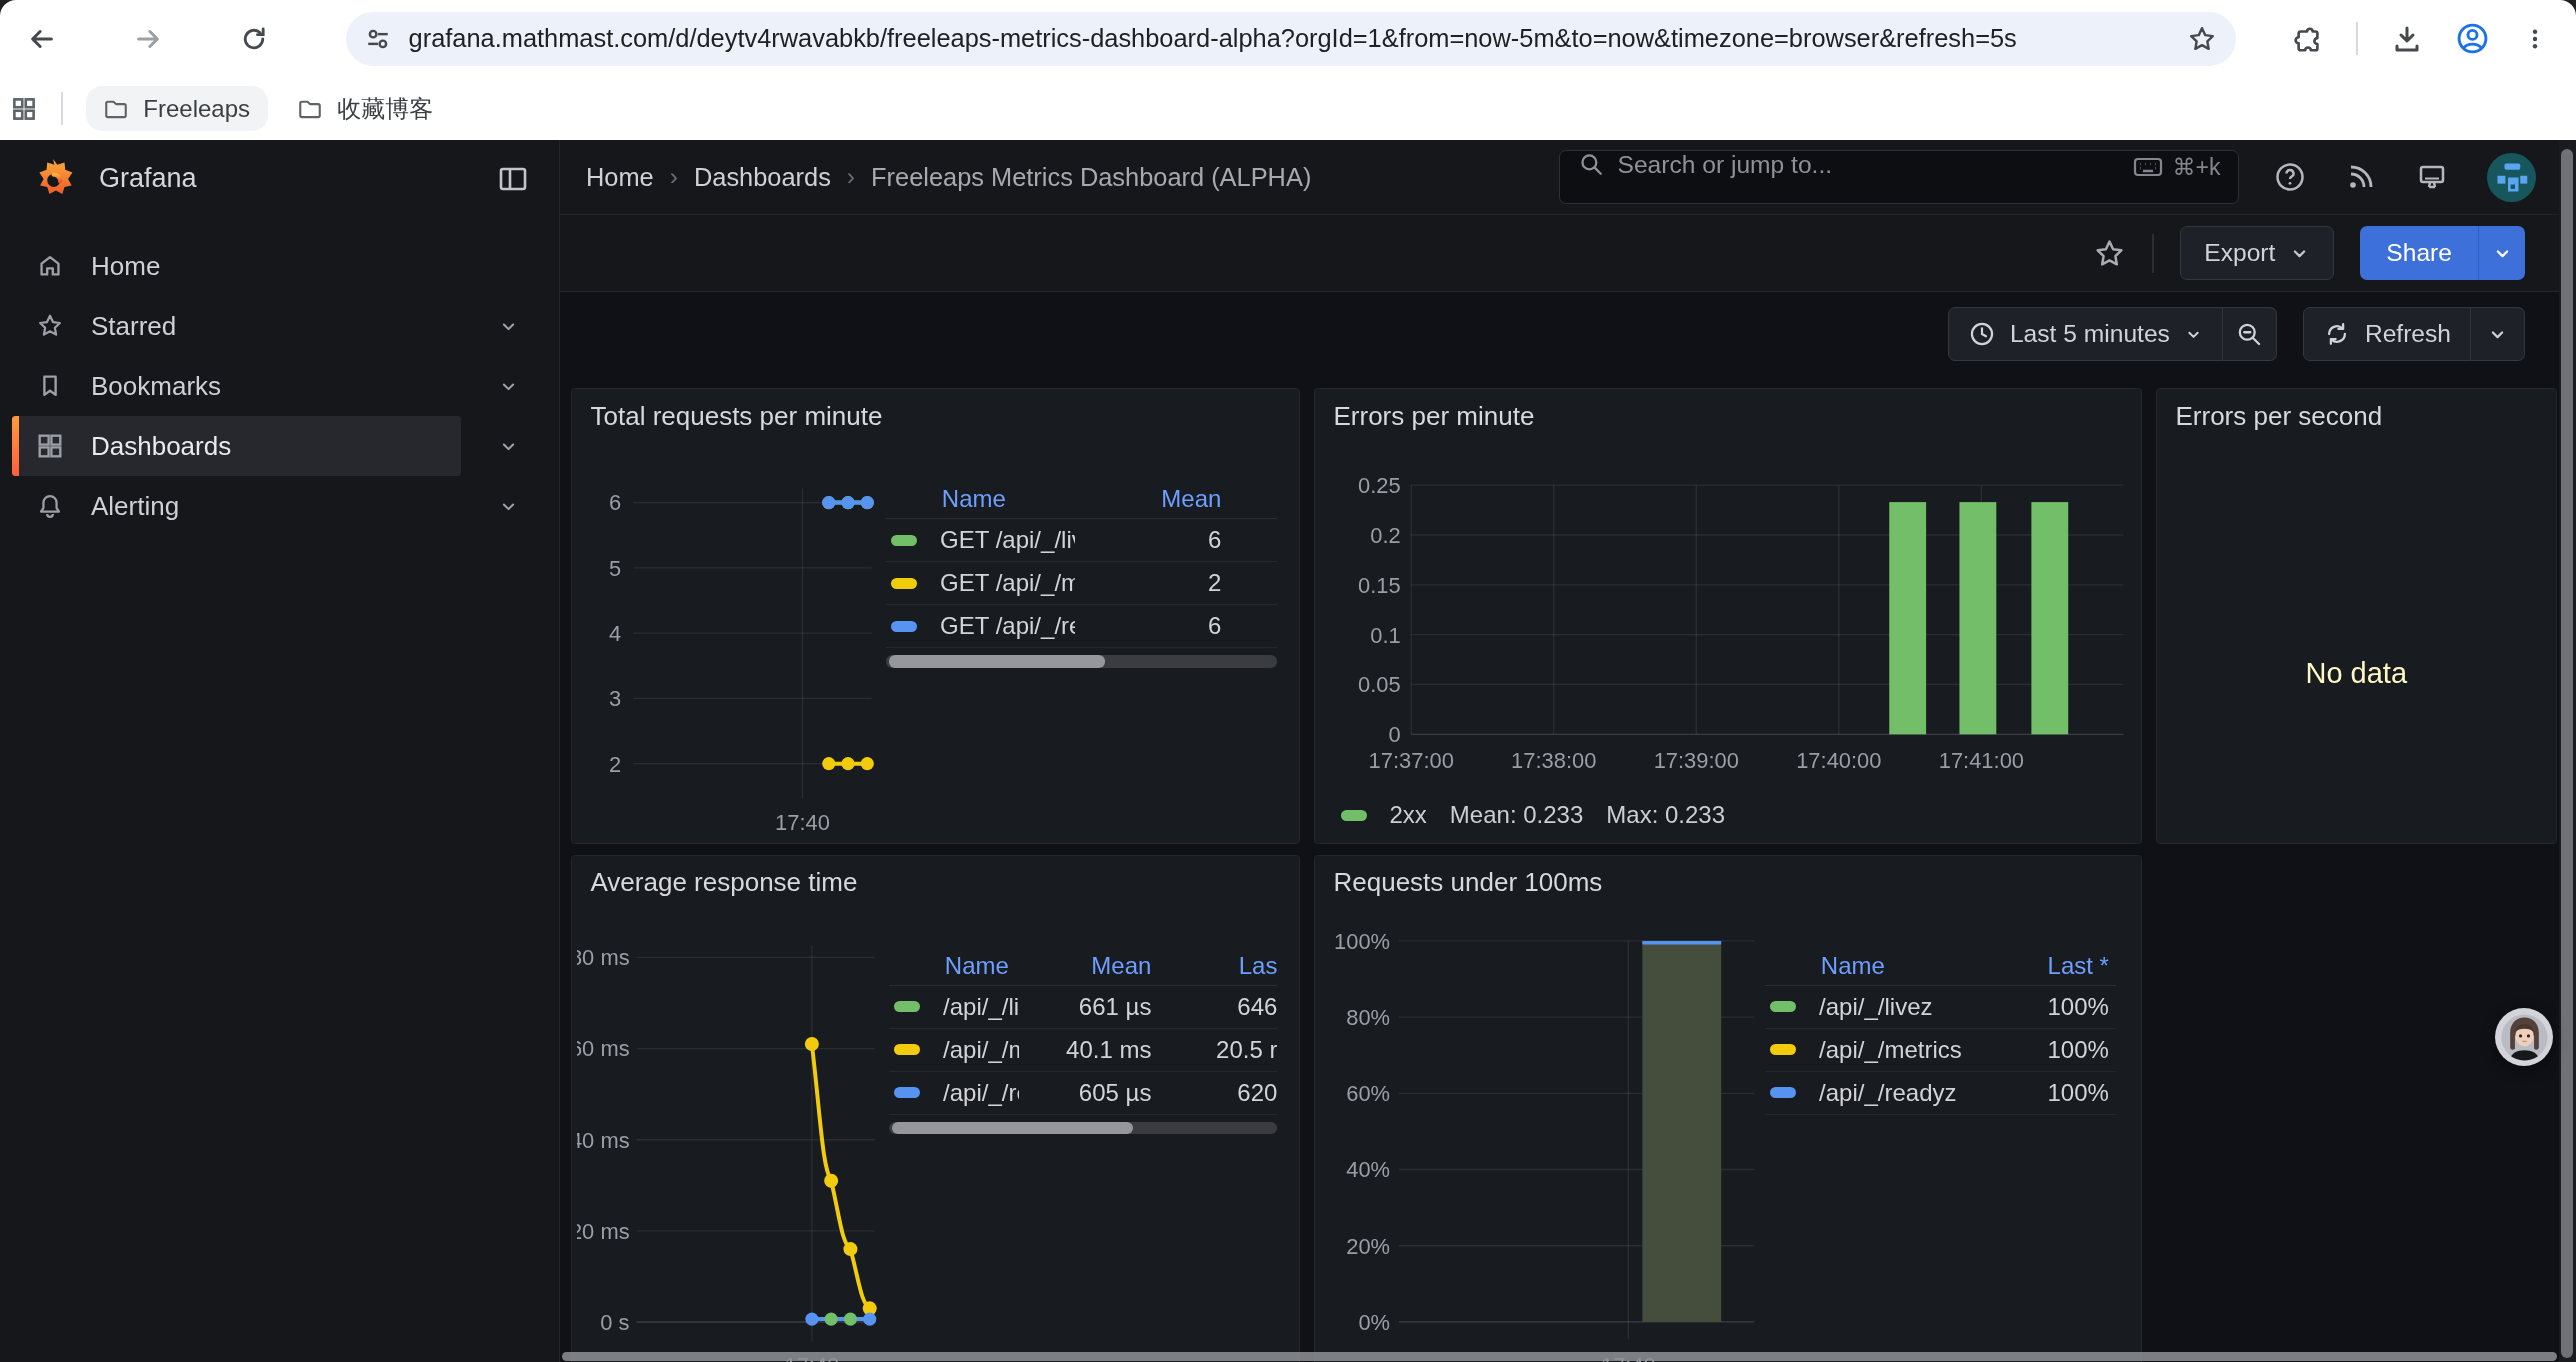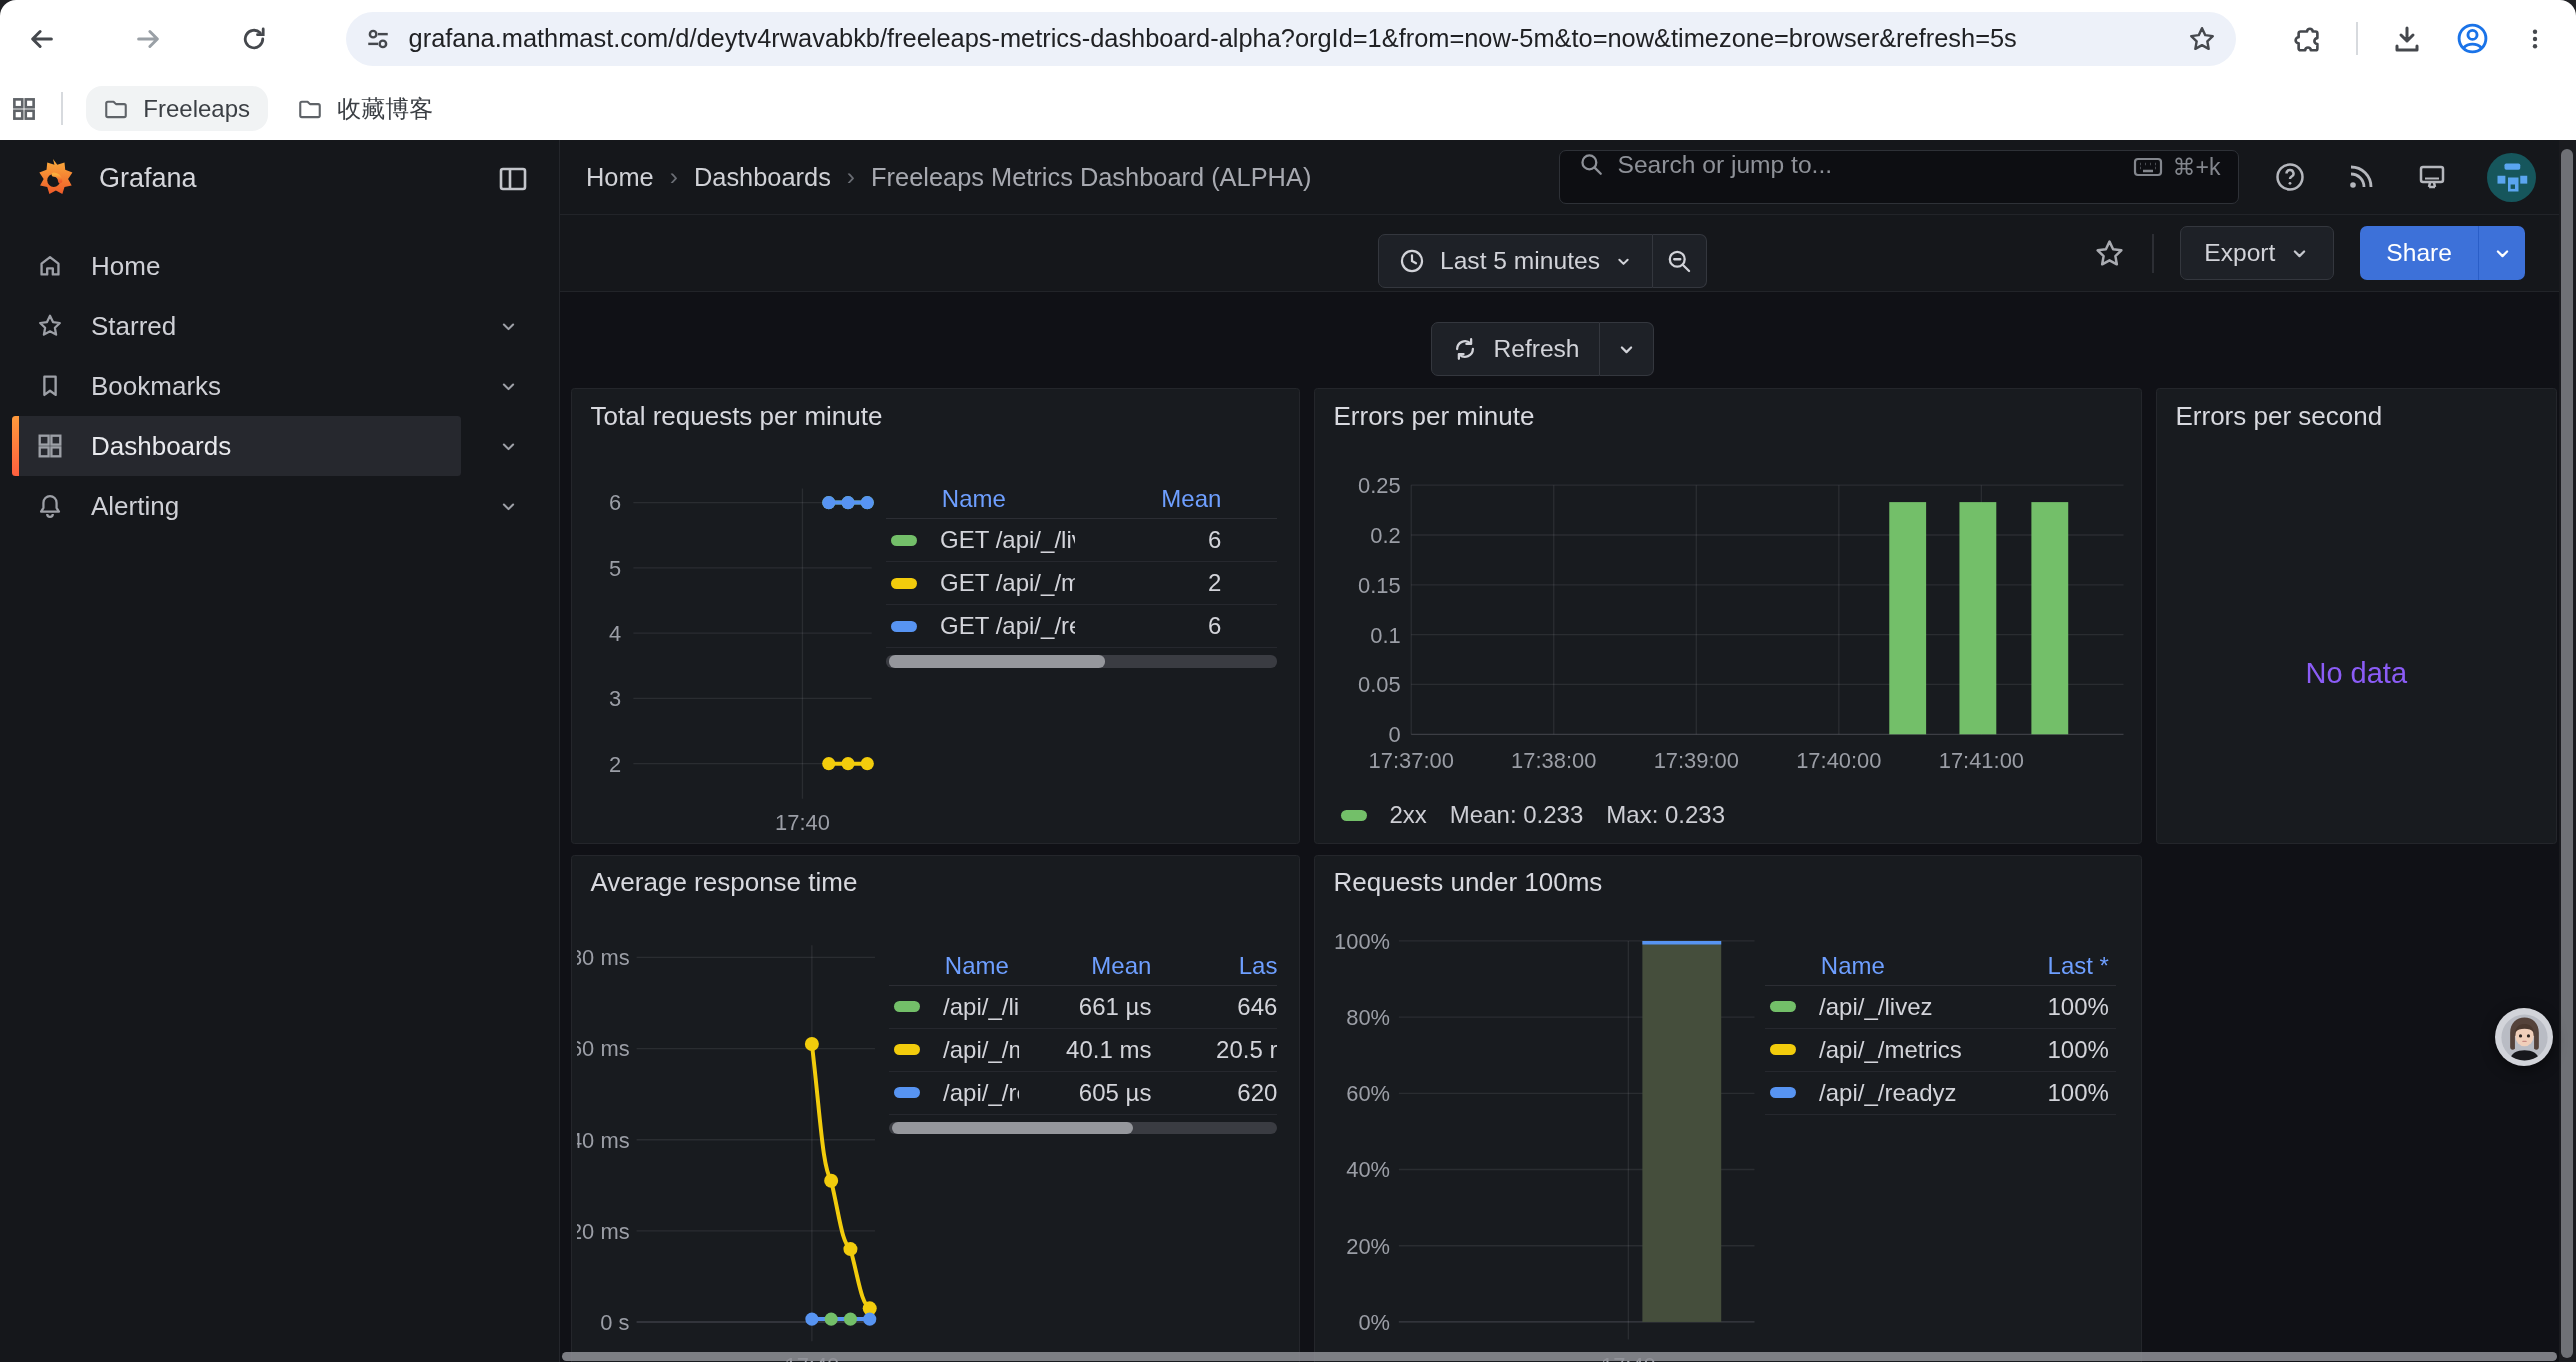--- a/index.html
+++ b/index.html
@@ -49,39 +49,39 @@
   .toolbar{height:77px;background:#15171b;border-bottom:1.8px solid #222429;display:flex;align-items:center;justify-content:flex-end;gap:26px;padding-right:51px;}
   .fav-star{color:#a9abb1;display:flex;cursor:pointer;}
   .vdiv-dark{width:1.8px;height:39px;background:#2c2e34;}
   .btn{height:54px;display:inline-flex;align-items:center;background:#1e2127;border:1.8px solid #34373e;border-radius:7px;color:#d2d3d9;font-size:24.6px;cursor:pointer;}
   .btn .bic{display:flex;color:#c6c8ce;}
   .export-btn{padding:0 23px;gap:14px;}
   .share{display:flex;height:54px;cursor:pointer;}
   .share .seg1{display:flex;align-items:center;background:#3d71d9;border-radius:7px 0 0 7px;padding:0 26px;color:#fff;font-size:24.6px;font-weight:500;}
   .share .seg2{width:47px;display:flex;align-items:center;justify-content:center;background:#3d71d9;border-left:1.8px solid #2a5ec7;border-radius:0 7px 7px 0;color:#fff;}
 
-  .time-row{height:84px;display:flex;align-items:center;justify-content:flex-end;gap:34px;padding-right:51px;background:#101116;flex-direction:column;}
+  .time-row{height:84px;display:flex;align-items:center;justify-content:flex-end;gap:26px;padding-right:51px;background:#101116;}
   .group{display:flex;}
   .gbtn{height:54px;display:flex;align-items:center;background:#1e2127;border:1.8px solid #34373e;color:#d2d3d9;font-size:24.6px;cursor:pointer;}
   .gbtn.left{border-radius:7px 0 0 7px;padding:0 19px;gap:14px;}
   .gbtn.right{border-radius:0 7px 7px 0;border-left:none;width:54px;justify-content:center;}
 
   
   .dashboard{flex:1;padding:12.3px 19px 0 10.5px;overflow:hidden;}
   .prow{display:flex;gap:14px;}
   .prow.r1{height:456px;margin-bottom:10.5px;}
   .prow.r2{height:561px;}
   .panel{background:#181b1f;border:1.8px solid #24262b;border-radius:3.5px;display:flex;flex-direction:column;overflow:hidden;}
   .p1,.p4{width:729px;flex:none;}
   .p2,.p5{width:828px;flex:none;}
   .p3{flex:1;}
   .ptitle{height:54px;display:flex;align-items:center;padding:0 19px;font-size:26px;font-weight:500;color:#d8d9df;cursor:pointer;flex:none;}
   .pbody{flex:1;display:flex;min-height:0;}
   .pbody.col{flex-direction:column;}
-  .nodata{flex:1;display:flex;align-items:center;justify-content:center;font-size:29px;color:#8b5cf6;padding-top:61px;}
+  .nodata{flex:1;display:flex;align-items:center;justify-content:center;font-size:29px;color:#fef9c3;padding-top:61px;}
 
   .legend{flex:1;margin:37px 12.3px 0 7px;min-width:0;}
   .lg-header{display:flex;align-items:center;height:39px;border-bottom:1.8px solid #2c2e34;color:#6e9fff;font-size:24px;font-weight:500;}
   .lg-header .h-name{flex:1;padding-left:56px;}
   .lg-row{display:flex;align-items:center;height:43px;border-bottom:1.8px solid #26282e;font-size:24px;color:#d3d4da;cursor:pointer;}
   .pill{width:26px;height:11.4px;border-radius:6.1px;margin:0 23px 0 5.3px;flex:none;}
   .lg-name{flex:1;white-space:nowrap;overflow:hidden;}
   .vcol{text-align:right;white-space:nowrap;overflow:hidden;}
   #legend-p1 .vcol{width:202px;padding-right:56px;}
   #legend-p4 .vcol.c0{width:167px;padding-right:35px;}

